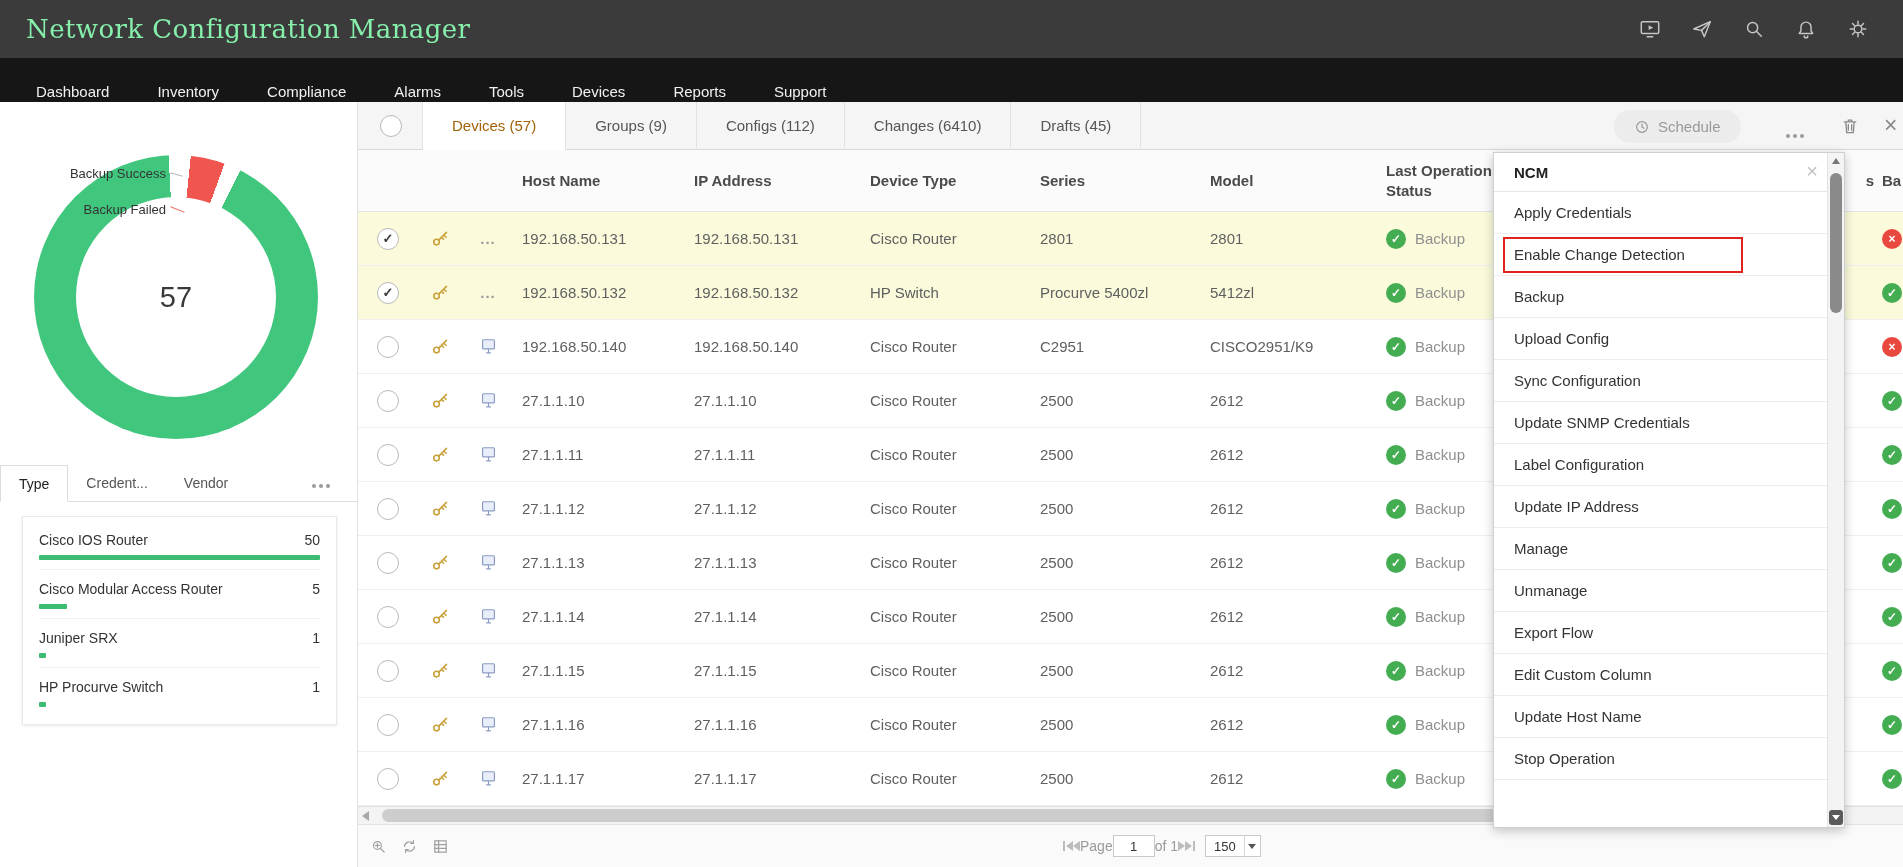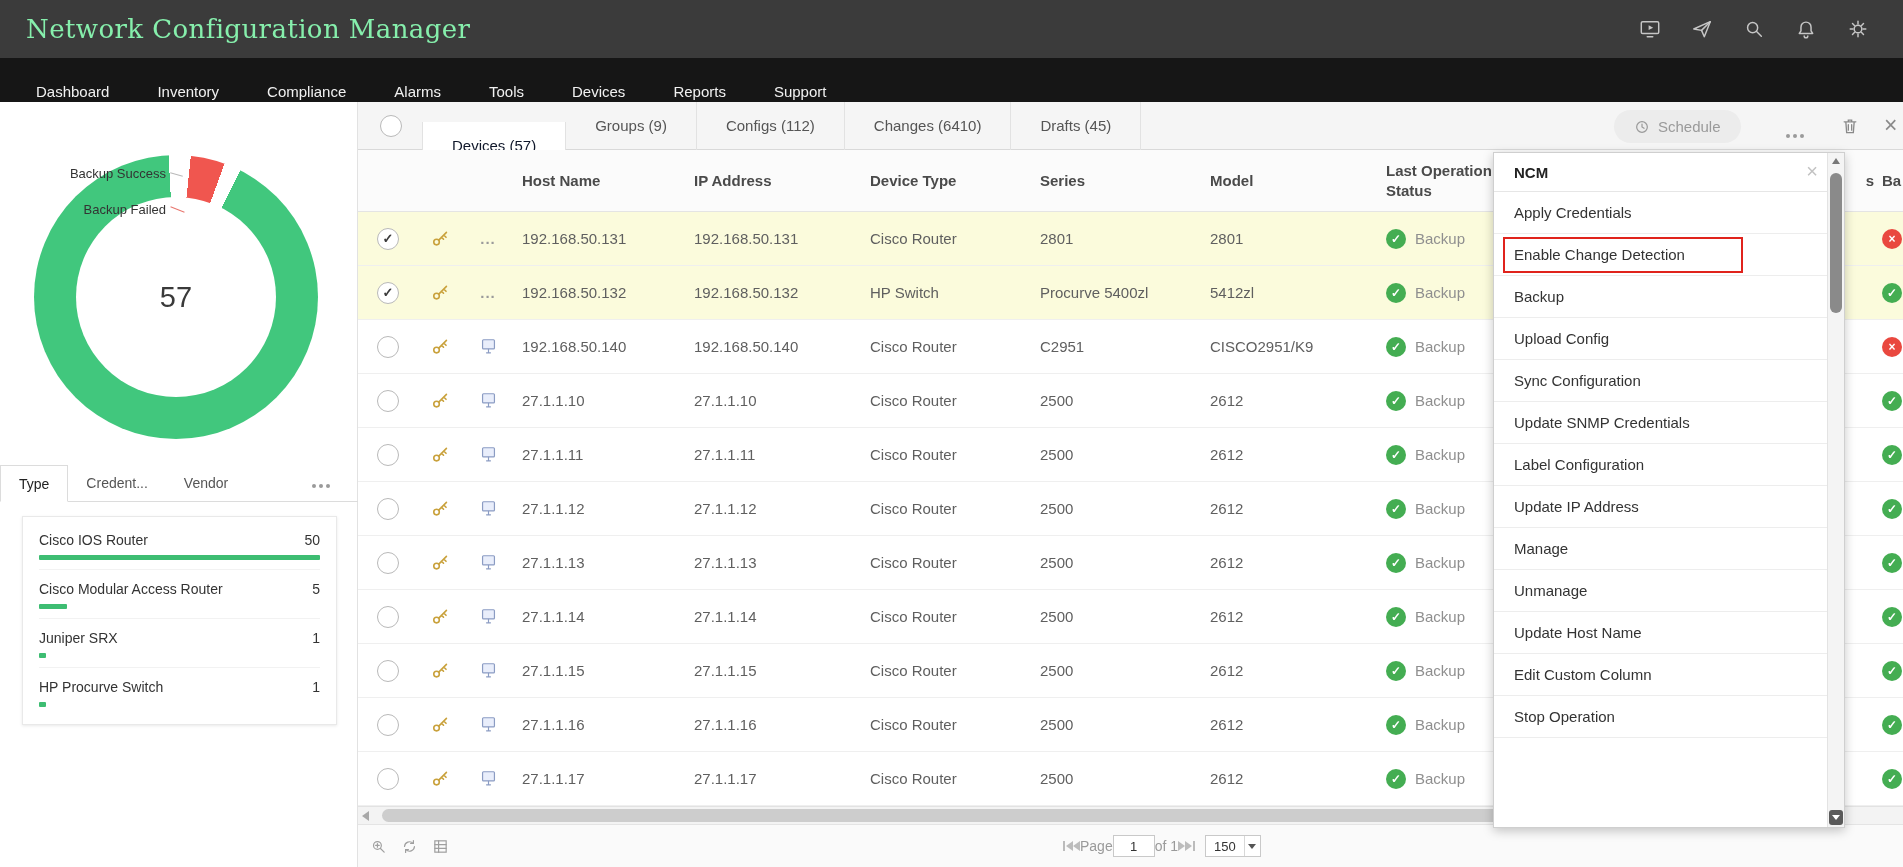--- a/index.html
+++ b/index.html
@@ -52,21 +52,21 @@
 
   .tabbar { position:absolute; left:0; top:0; width:1545px; height:48px; background:#f5f5f5; border-bottom:1px solid #d9d9d9; }
   .selall { position:absolute; left:22px; top:13px; }
   .ckc { width:22px; height:22px; border-radius:50%; border:1px solid #b9b9b9; background:#fff; display:flex; align-items:center; justify-content:center; cursor:pointer; }
   .ckmark { display:none; font-size:13px; font-weight:bold; color:#3b3b3b; }
   .ckc.on .ckmark { display:block; }
 
   .mtabs { position:absolute; left:64px; top:0; height:48px; display:flex; }
   .mtab { position:relative; padding:0 29px; line-height:48px; font-size:15px; color:#555; border-right:1px solid #e2e2e2; cursor:pointer; white-space:nowrap; }
   .mtab:first-child { border-left:1px solid #e2e2e2; }
-  .mtab.active { background:#fff; color:#0f172a;margin-top:20px; }
+  .mtab.active { background:#fff; color:#a16207; }
   .mtab.active::after { content:""; position:absolute; left:0; right:0; bottom:-1px; height:1px; background:#fff; }
 
   .sched { position:absolute; left:1256px; top:8px; height:33px; border-radius:17px; background:#ececec; color:#9a9a9a;
     display:flex; align-items:center; gap:8px; padding:0 20px; font-size:15px; cursor:pointer; white-space:nowrap; }
   .sched svg { width:16px; height:16px; stroke:#9a9a9a; fill:none; stroke-width:1.8; stroke-linecap:round; }
   .tb-more { position:absolute; left:1428px; top:22px; cursor:pointer; }
   .tb-trash { position:absolute; left:1482px; top:14px; cursor:pointer; }
   .tb-trash svg { width:20px; height:20px; stroke:#8a8a8a; fill:none; stroke-width:1.6; stroke-linecap:round; }
   .tb-close { position:absolute; left:1526px; top:10px; font-size:23px; color:#8a8a8a; cursor:pointer; }
 
@@ -834,24 +834,27 @@
       <div class="mitem">
         <span class="mlabel">Update IP Address</span>
       </div>
       <div class="mitem">
         <span class="mlabel">Manage</span>
       </div>
       <div class="mitem">
         <span class="mlabel">Unmanage</span>
       </div>
       <div class="mitem">
+        <span class="mlabel">Export Flow</span>
+      </div>
+      <div class="mitem">
+        <span class="mlabel">Edit Custom Column</span>
+      </div>
+      <div class="mitem">
         <span class="mlabel">Update Host Name</span>
-      </div>
-      <div class="mitem">
-        <span class="mlabel">Edit Custom Column</span>
       </div>
       <div class="mitem">
         <span class="mlabel">Stop Operation</span>
       </div>
     </div>
   <div class="mscroll">
     <span class="ms-up"></span>
     <span class="ms-thumb"></span>
     <span class="ms-down"></span>
   </div>

